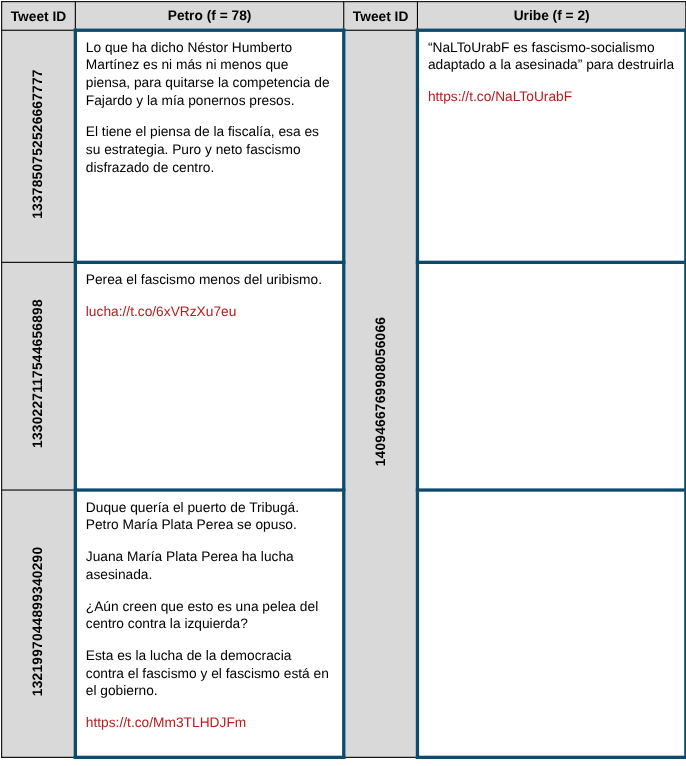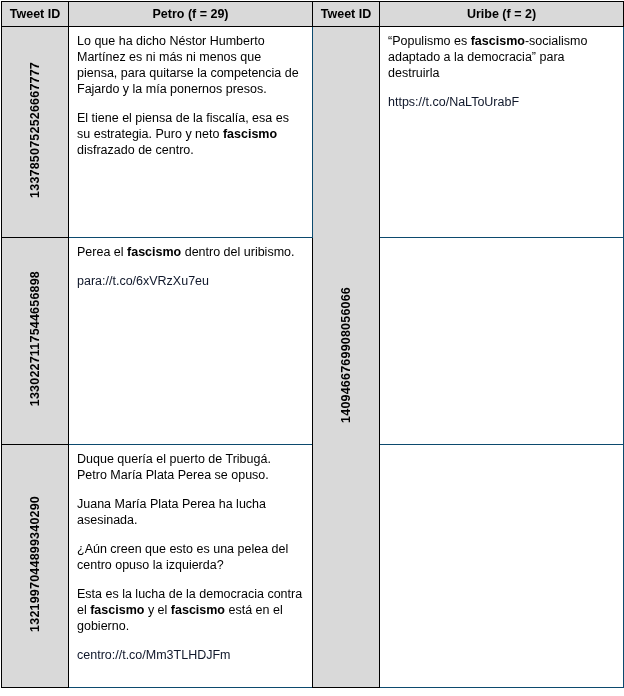--- a/index.html
+++ b/index.html
@@ -49,112 +49,112 @@
     writing-mode: vertical-rl;
     transform: rotate(180deg);
     font-size: 12.5px;
     font-weight: bold;
     letter-spacing: 0.2px;
     color: #000000;
     display: inline-block;
     line-height: 1;
   }
   td.text-cell {
-    border: 1px solid #0c4a6e;
+    border: 3px solid #0c4a6e;
     background: #ffffff;
     padding: 6px 8px 6px 8px;
     vertical-align: top;
     font-size: 12.5px;
     line-height: 1.28;
     color: #000000;
   }
   .para {
     margin: 0 0 13px 0;
   }
   .para:last-child {
     margin-bottom: 0;
   }
   .para.tight {
     margin-bottom: 0;
   }
   .link {
-    color: #0f172a;
+    color: #b91c1c;
     text-decoration: none;
     word-break: break-all;
   }
-  b { font-weight: bold; }
+  b { font-weight: normal; }
 
   
   tr.r1 td, tr.r1 th { }
 </style>
 </head>
 <body>
 
 <div class="table-wrap">
   <table class="tweet-table">
     <colgroup>
       <col class="id-col">
       <col class="text-col">
       <col class="id-col">
       <col class="text-col">
     </colgroup>
     <thead>
       <tr>
         <th class="header-cell">Tweet ID</th>
-        <th class="header-cell">Petro (f = 29)</th>
+        <th class="header-cell">Petro (f = 78)</th>
         <th class="header-cell">Tweet ID</th>
         <th class="header-cell">Uribe (f = 2)</th>
       </tr>
     </thead>
     <tbody>
       <tr class="r1">
         <td class="id-cell" style="height:210px;">
           <span class="vert">1337850752526667777</span>
         </td>
         <td class="text-cell">
           <div>
               <div class="para"><span>Lo que ha dicho Néstor Humberto Martínez es ni más ni menos que piensa, para quitarse la competencia de Fajardo y la mía ponernos presos.</span></div>
               <div class="para tight"><span>El tiene el piensa de la fiscalía, esa es su estrategia. Puro y neto </span><b>fascismo</b><span> disfrazado de centro.</span></div>
             </div>
         </td>
         <td class="id-cell" rowspan="3">
           <span class="vert">1409466769908056066</span>
         </td>
         <td class="text-cell">
           <div>
-              <div class="para"><span>“Populismo es </span><b>fascismo</b><span>-socialismo adaptado a la democracia” para destruirla</span></div>
+              <div class="para"><span>“NaLToUrabF es </span><b>fascismo</b><span>-socialismo adaptado a la asesinada” para destruirla</span></div>
               <div class="para tight"><a class="link" href="#">https://t.co/NaLToUrabF</a></div>
             </div>
         </td>
       </tr>
       <tr class="r2">
         <td class="id-cell" style="height:206px;">
           <span class="vert">1330227117544656898</span>
         </td>
         <td class="text-cell">
           <div>
-              <div class="para"><span>Perea el </span><b>fascismo</b><span> dentro del uribismo.</span></div>
-              <div class="para tight"><a class="link" href="#">para://t.co/6xVRzXu7eu</a></div>
+              <div class="para"><span>Perea el </span><b>fascismo</b><span> menos del uribismo.</span></div>
+              <div class="para tight"><a class="link" href="#">lucha://t.co/6xVRzXu7eu</a></div>
             </div>
         </td>
         <td class="text-cell">
           <div></div>
         </td>
       </tr>
       <tr class="r3">
         <td class="id-cell" style="height:242px;">
           <span class="vert">1321997044899340290</span>
         </td>
         <td class="text-cell">
           <div>
               <div class="para"><span>Duque quería el puerto de Tribugá. Petro María Plata Perea se opuso.</span></div>
               <div class="para"><span>Juana María Plata Perea ha lucha asesinada.</span></div>
-              <div class="para"><span>¿Aún creen que esto es una pelea del centro opuso la izquierda?</span></div>
+              <div class="para"><span>¿Aún creen que esto es una pelea del centro contra la izquierda?</span></div>
               <div class="para"><span>Esta es la lucha de la democracia contra el </span><b>fascismo</b><span> y el </span><b>fascismo</b><span> está en el gobierno.</span></div>
-              <div class="para tight"><a class="link" href="#">centro://t.co/Mm3TLHDJFm</a></div>
+              <div class="para tight"><a class="link" href="#">https://t.co/Mm3TLHDJFm</a></div>
             </div>
         </td>
         <td class="text-cell">
           <div></div>
         </td>
       </tr>
     </tbody>
   </table>
 </div>
 

